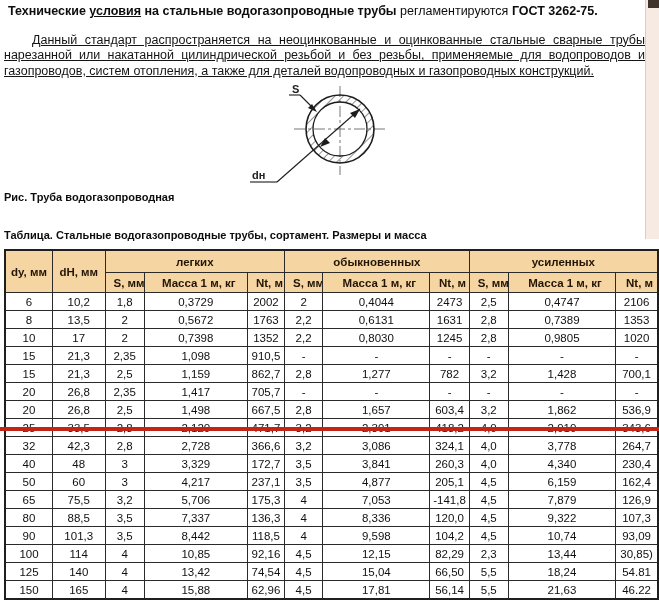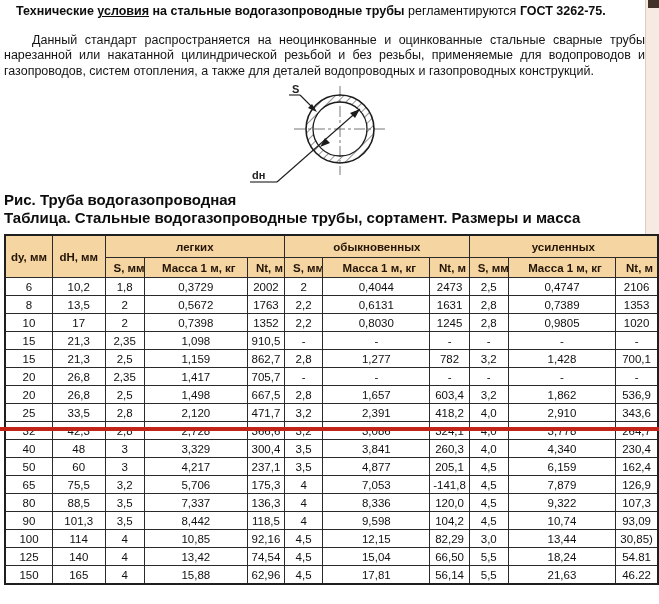--- a/index.html
+++ b/index.html
@@ -11,37 +11,37 @@
   }
   .right-strip{
     position:absolute;top:0;right:0;width:13px;height:239px;
     background:#f6eae2;border-left:1px solid #ddccbf;
   }
   .corner-mark{
     position:absolute;top:0;right:0;width:11px;height:8px;background:#41322a;
   }
   .content{position:relative;padding:3px 14px 0 4px;}
   .doc-title{
-    font-size:12.5px;line-height:1.25;margin:1px 0 0 12px;color:#0d0d0d;
+    font-size:12.5px;line-height:1.25;margin:1px 0 0 4px;color:#0d0d0d;
   }
   .doc-title b{font-weight:bold;}
   .doc-title .u{text-decoration:underline;}
   .intro{
     font-size:12.5px;line-height:15.6px;text-align:justify;
-    text-indent:28px;margin:13px 0 0 0;width:641px;color:#141414;
+    text-indent:28px;margin:13px 0 0 0;width:641px;color:#141414;text-decoration:underline;
   }
   .figure-wrap{
     position:relative;height:104px;margin-top:4px;
   }
   .figure-wrap svg{position:absolute;left:216px;top:0;}
   .fig-caption,.table-caption{
-    font-size:15px;font-weight:bold;margin:0;color:#0d0d0d;
+    font-size:11px;font-weight:bold;margin:0;color:#0d0d0d;
   }
   .fig-caption{margin-top:4px;}
-  .table-caption{margin-top:1px;}
+  .table-caption{margin-top:26px;}
   table.pipes{
     border-collapse:collapse;table-layout:fixed;
     width:655px;margin:8px 0 0 0;
     font-size:11.5px;
   }
   table.pipes th,table.pipes td{
     border:1px solid #2a2a2a;text-align:center;vertical-align:middle;
     padding:0 2px;overflow:hidden;white-space:nowrap;
   }
   table.pipes{border:2px solid #1f1f1f;}
@@ -256,21 +256,21 @@
           <td>324,1</td>
           <td>4,0</td>
           <td>3,778</td>
           <td>264,7</td>
         </tr>
         <tr>
           <td>40</td>
           <td>48</td>
           <td>3</td>
           <td>3,329</td>
-          <td>300,4</td>
+          <td>172,7</td>
           <td>3,5</td>
           <td>3,841</td>
           <td>260,3</td>
           <td>4,0</td>
           <td>4,340</td>
           <td>230,4</td>
         </tr>
         <tr>
           <td>50</td>
           <td>60</td>
@@ -325,21 +325,21 @@
         </tr>
         <tr>
           <td>100</td>
           <td>114</td>
           <td>4</td>
           <td>10,85</td>
           <td>92,16</td>
           <td>4,5</td>
           <td>12,15</td>
           <td>82,29</td>
-          <td>3,0</td>
+          <td>2,3</td>
           <td>13,44</td>
           <td>30,85)</td>
         </tr>
         <tr>
           <td>125</td>
           <td>140</td>
           <td>4</td>
           <td>13,42</td>
           <td>74,54</td>
           <td>4,5</td>

